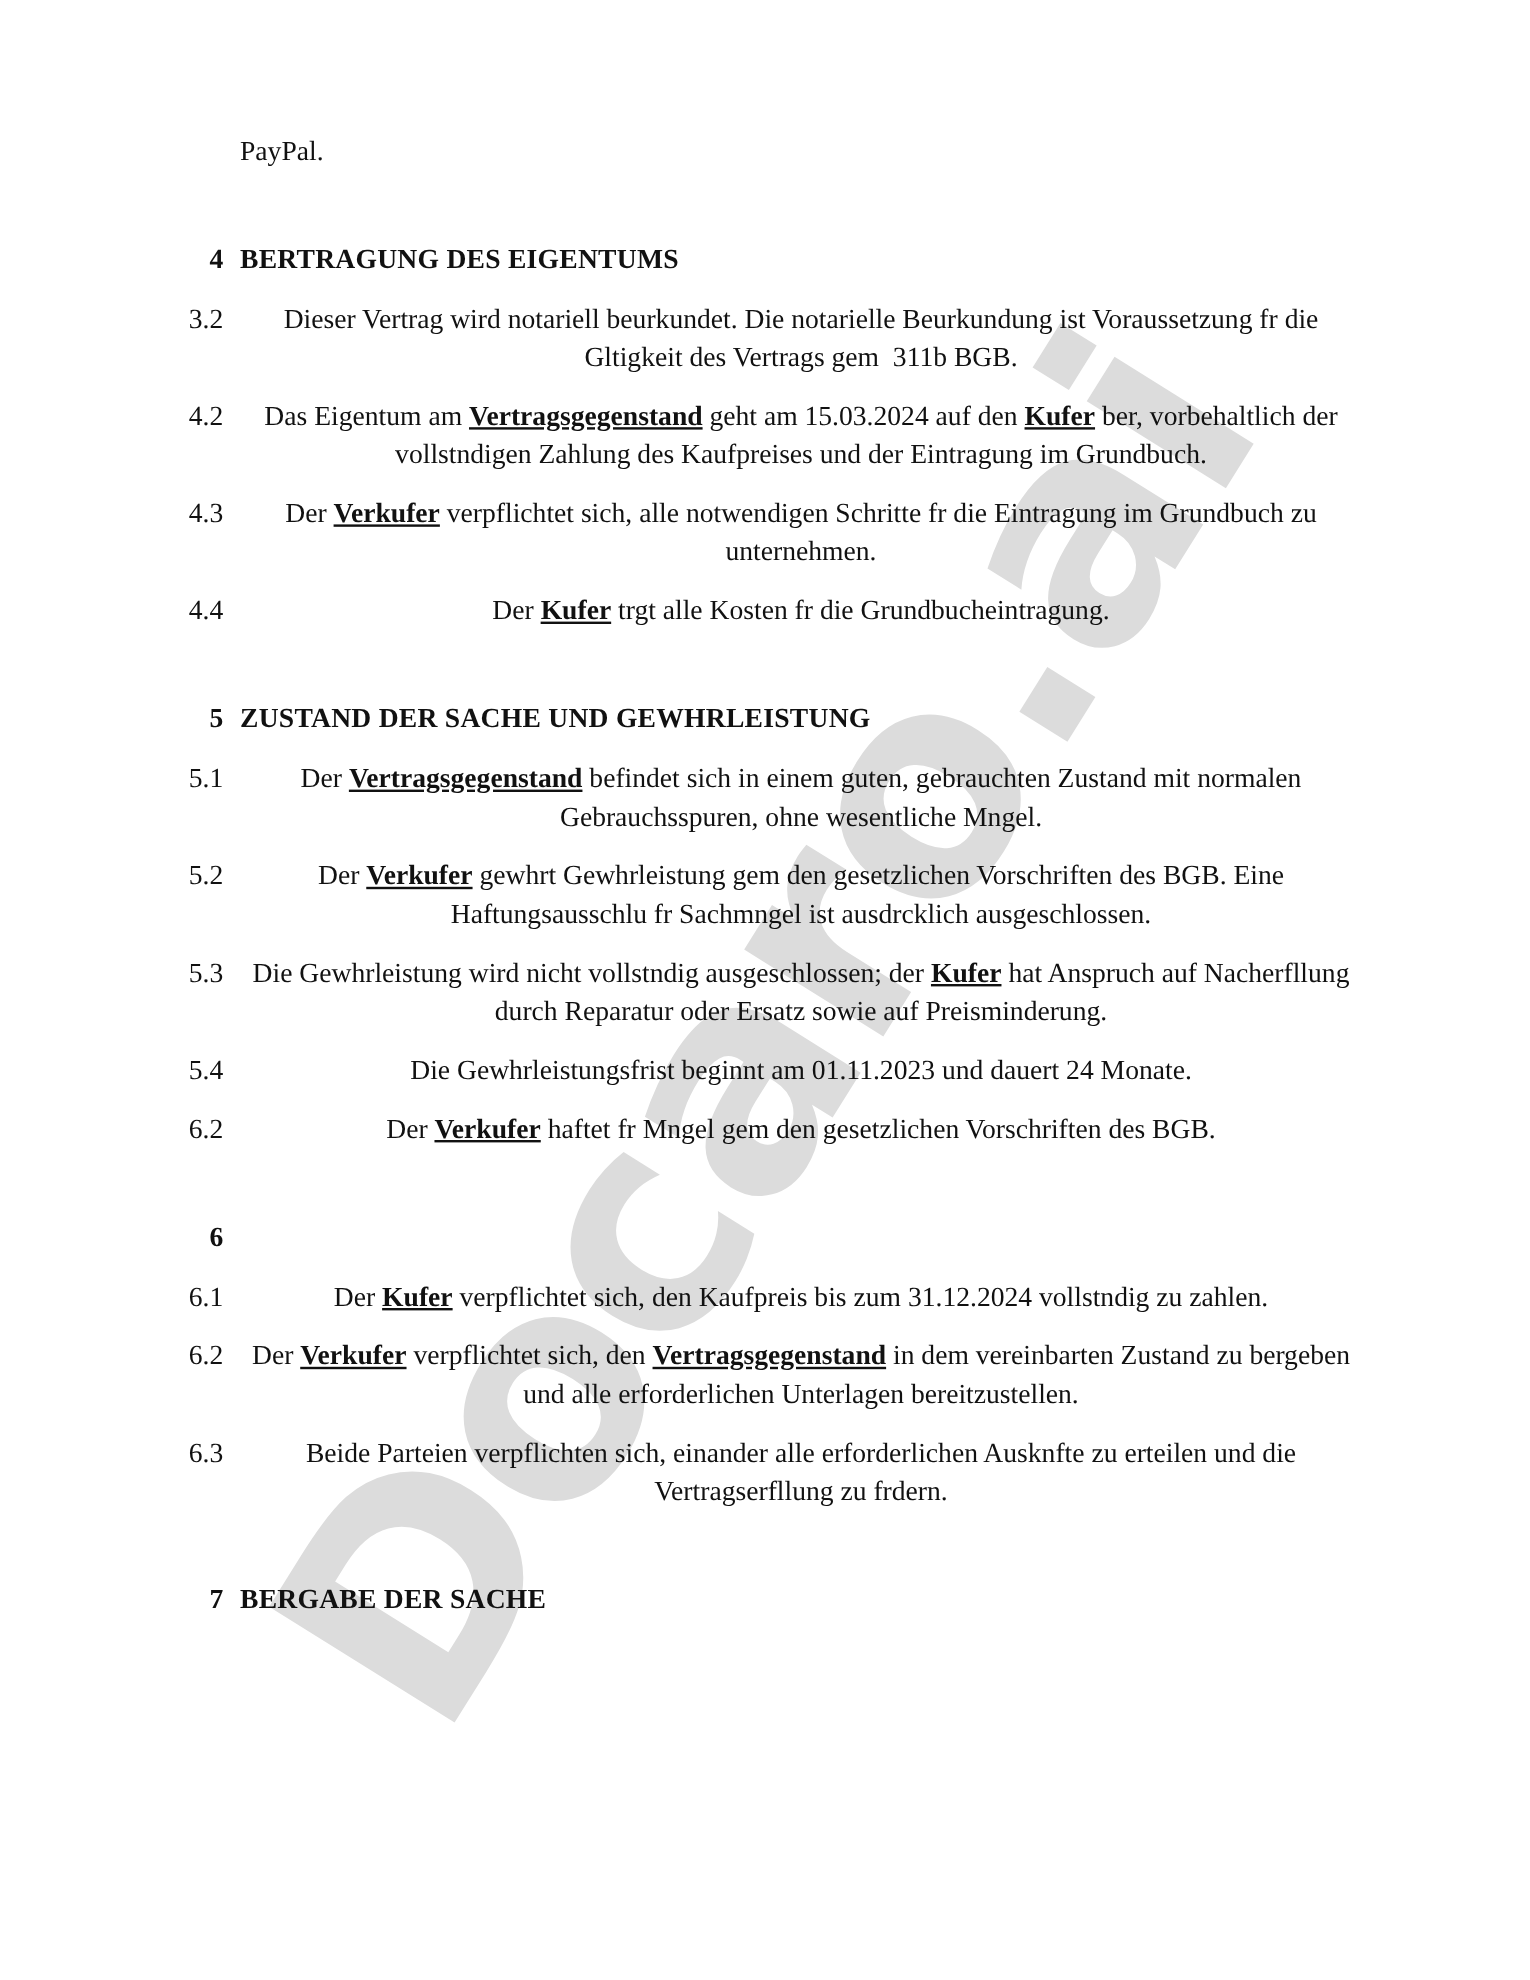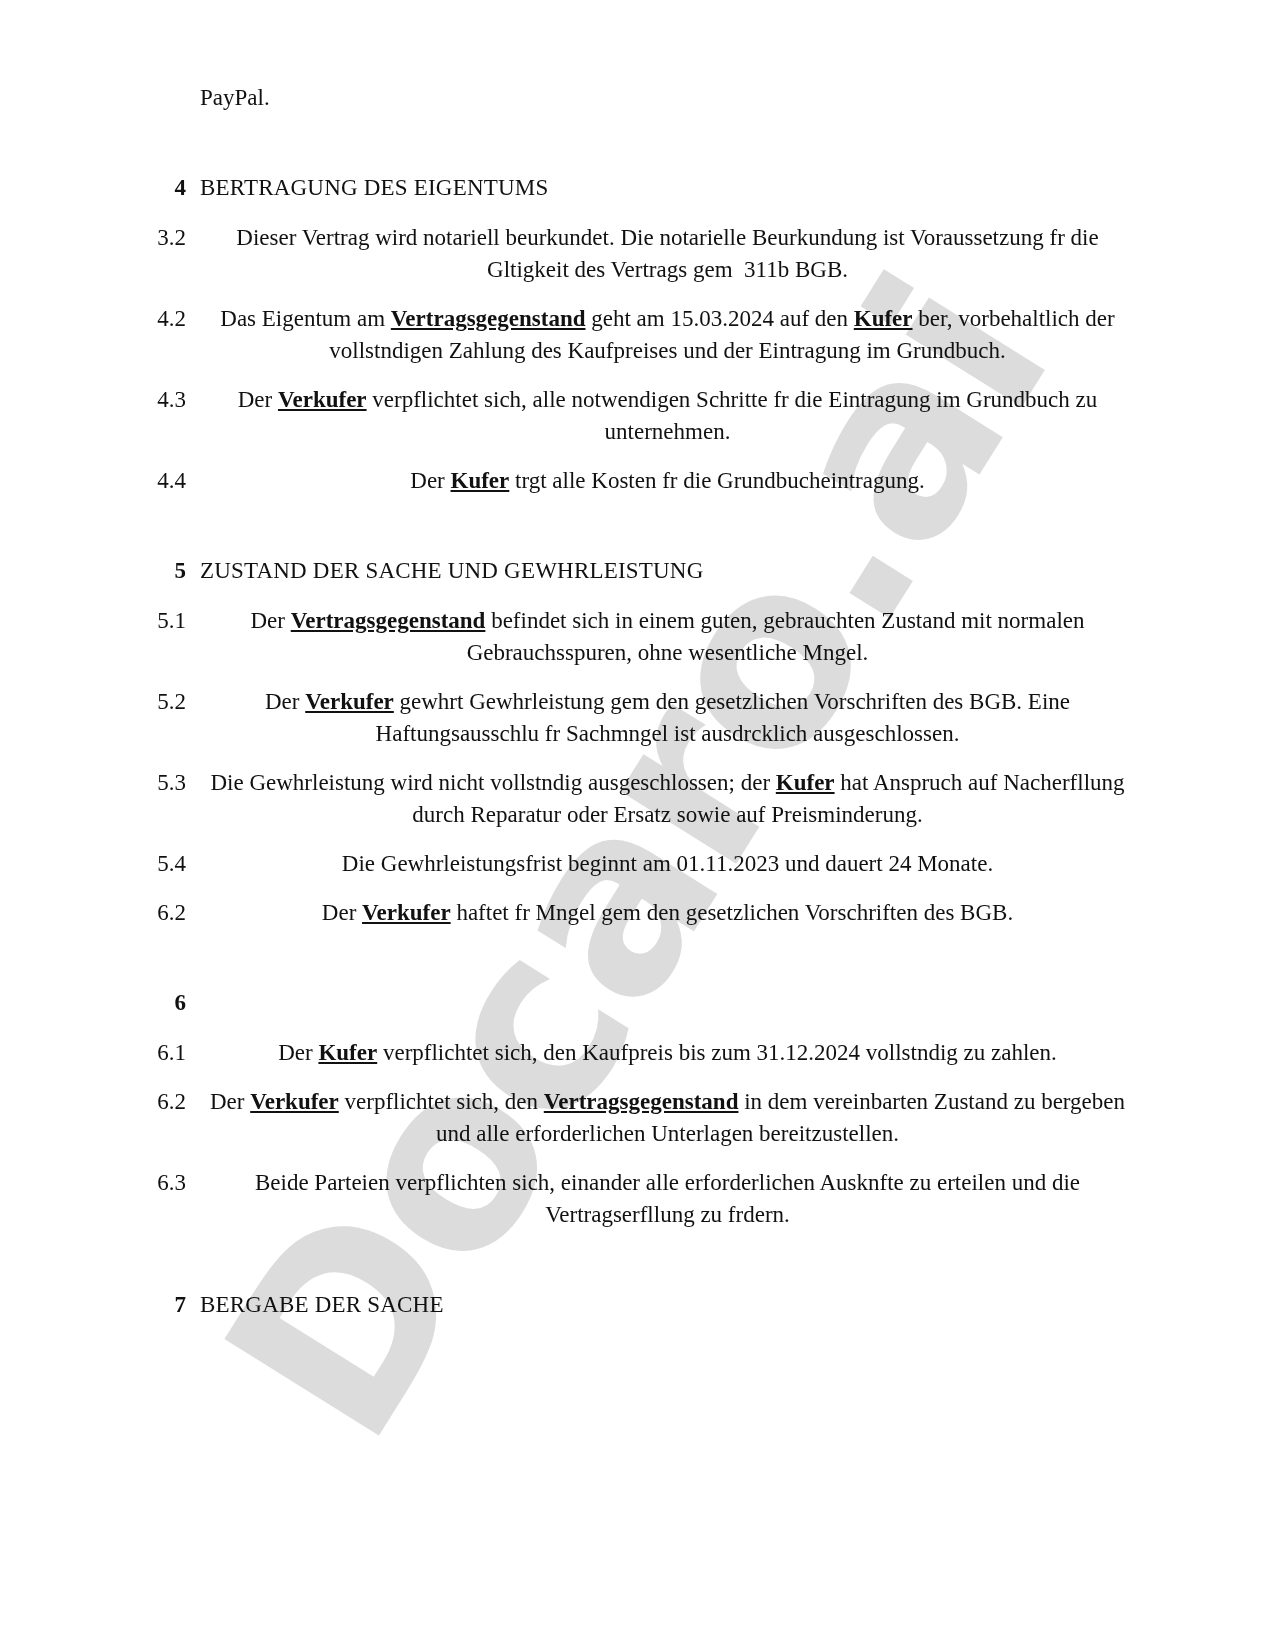--- a/index.html
+++ b/index.html
@@ -25,39 +25,39 @@
     letter-spacing: -0.02em;
     color: #dcdcdc;
     white-space: nowrap;
     z-index: 0;
     pointer-events: none;
     user-select: none;
   }
   .content {
     position: relative;
     z-index: 1;
-    padding: 82px 140px 0 140px;
+    padding: 110px 140px 0 140px;
   }
   .continuation {
     margin: 0 0 17px 60px;
     white-space: pre-wrap;
   }
   .section { margin-top: 58px; }
   .row { display: flex; align-items: flex-start; }
   .num {
     flex: 0 0 46px;
     text-align: right;
     margin-right: 14px;
   }
   .heading { font-weight: 700; margin: 0 0 18px 0; }
   .heading .title {
     margin: 0;
     font-size: 23px;
     line-height: 32px;
-    font-weight: 400;
+    font-weight: 700;
     letter-spacing: 0.2px;
   }
   .item { margin-bottom: 17px; }
   .body-text {
     margin: 0;
     width: 935px;
     max-width: 935px;
     white-space: pre-wrap;
     text-align: center;
   }

